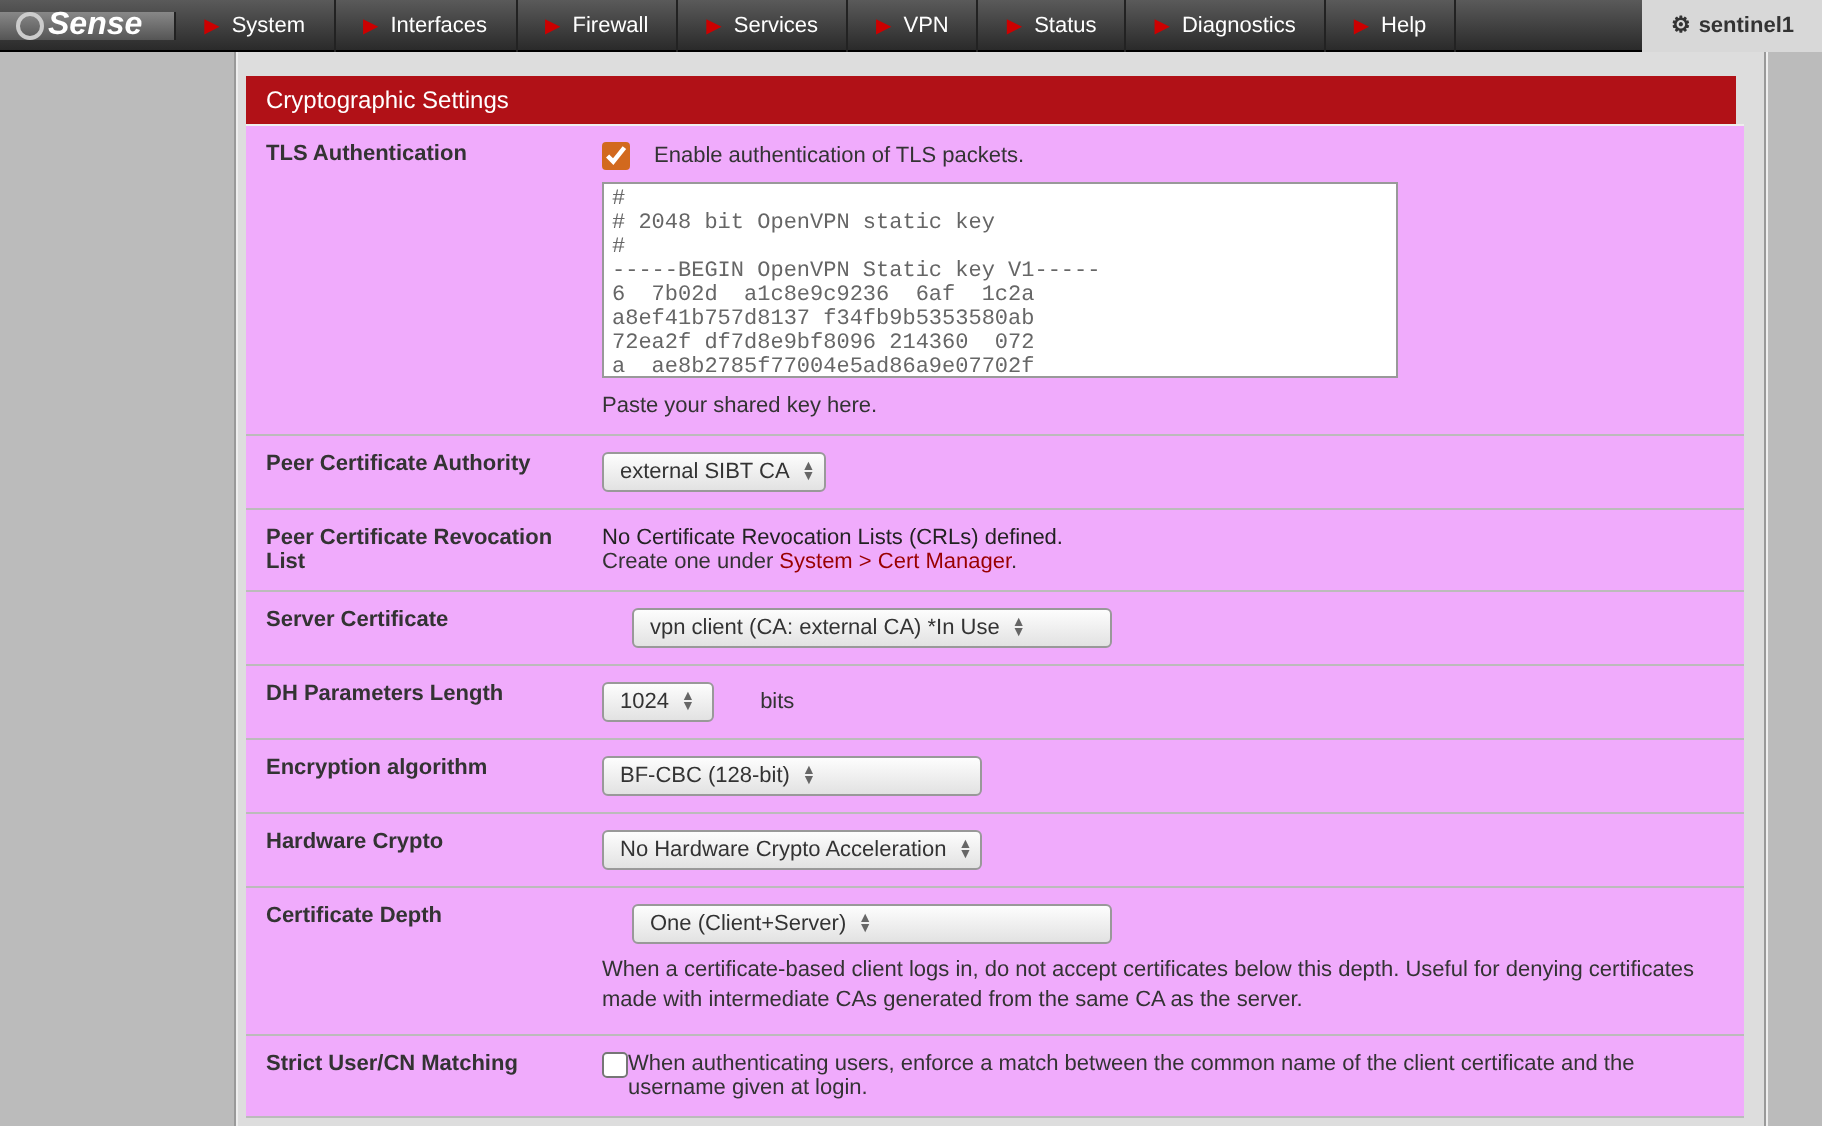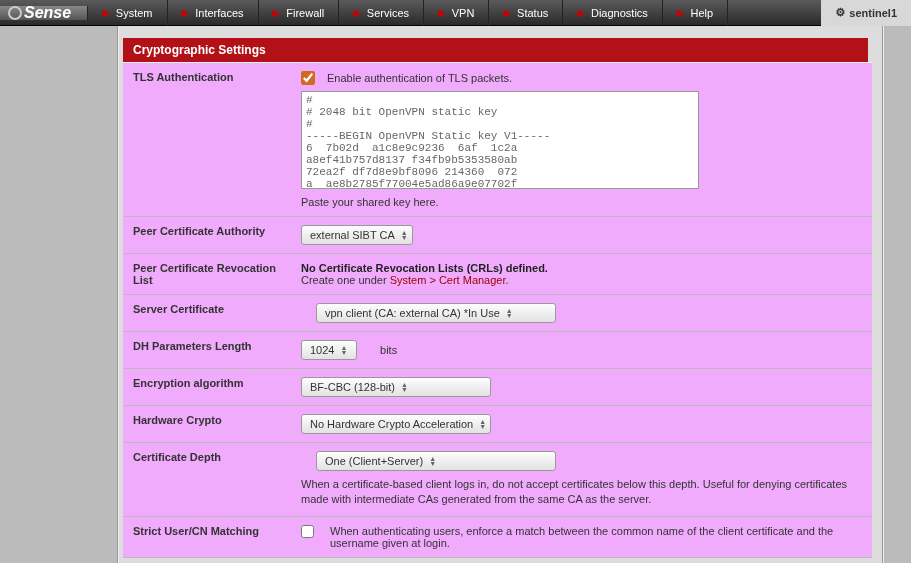--- a/index.html
+++ b/index.html
@@ -67,21 +67,21 @@
       display: flex;
     }
     .left-gutter { width: 118px; background: #bbb; border-right: 1px solid #999; }
     .main-area { flex: 1; background: #ddd; border-left: 1px solid #eee; border-right: 1px solid #999; padding: 12px 14px 0 0; overflow: hidden; }
     .right-gutter { width: 28px; background: #bbb; border-left: 1px solid #eee; }
     
     .panel-header {
       background: #b11117;
       color: #fff;
       font-size: 12px;
-      font-weight: bold;
+      font-weight: normal;
       padding: 5px 10px;
       margin-left: 4px;
     }
     
     .form-table {
       width: 100%;
       border-collapse: collapse;
       margin-left: 4px;
       background: #f0abfc;
     }
@@ -121,21 +121,21 @@
       border: 1px solid #999;
       padding: 2px 4px;
       resize: none;
       background: #fff;
     }
     .hint {
       font-size: 11px;
       color: #333;
       margin-top: 5px;
     }
-    .crl-none { font-weight: bold; font-size: 11px; color: #222; }
+    .crl-none { font-weight: normal; font-size: 11px; color: #222; }
     .crl-link { color: #990000; text-decoration: none; cursor: pointer; }
     
     .select-ctl {
       display: inline-flex;
       align-items: center;
       background: linear-gradient(#fdfdfd, #e2e2e2);
       border: 1px solid #999;
       border-radius: 3px;
       height: 20px;
       padding: 0 4px 0 8px;
@@ -149,21 +149,21 @@
       margin-left: 6px;
       line-height: 5px;
       font-size: 7px;
       color: #666;
     }
     .select-wide { min-width: 190px; }
     .select-xwide { min-width: 240px; margin-left: 15px; }
     .select-sm { min-width: 56px; }
     .after-text { margin-left: 20px; font-size: 11px; }
     .desc { margin-top: 6px; font-size: 11px; color: #333; line-height: 1.4; }
-    .strict-row { display: flex; align-items: flex-start; gap: 16px; }
+    .strict-row { display: flex; align-items: flex-start; gap: 0; }
   </style>
 </head>
 <body>
 
 <div class="topnav">
   <div class="logo">
     <span class="logo-icon"></span>
     <span>Sense</span>
   </div>
   <div class="nav-items">

